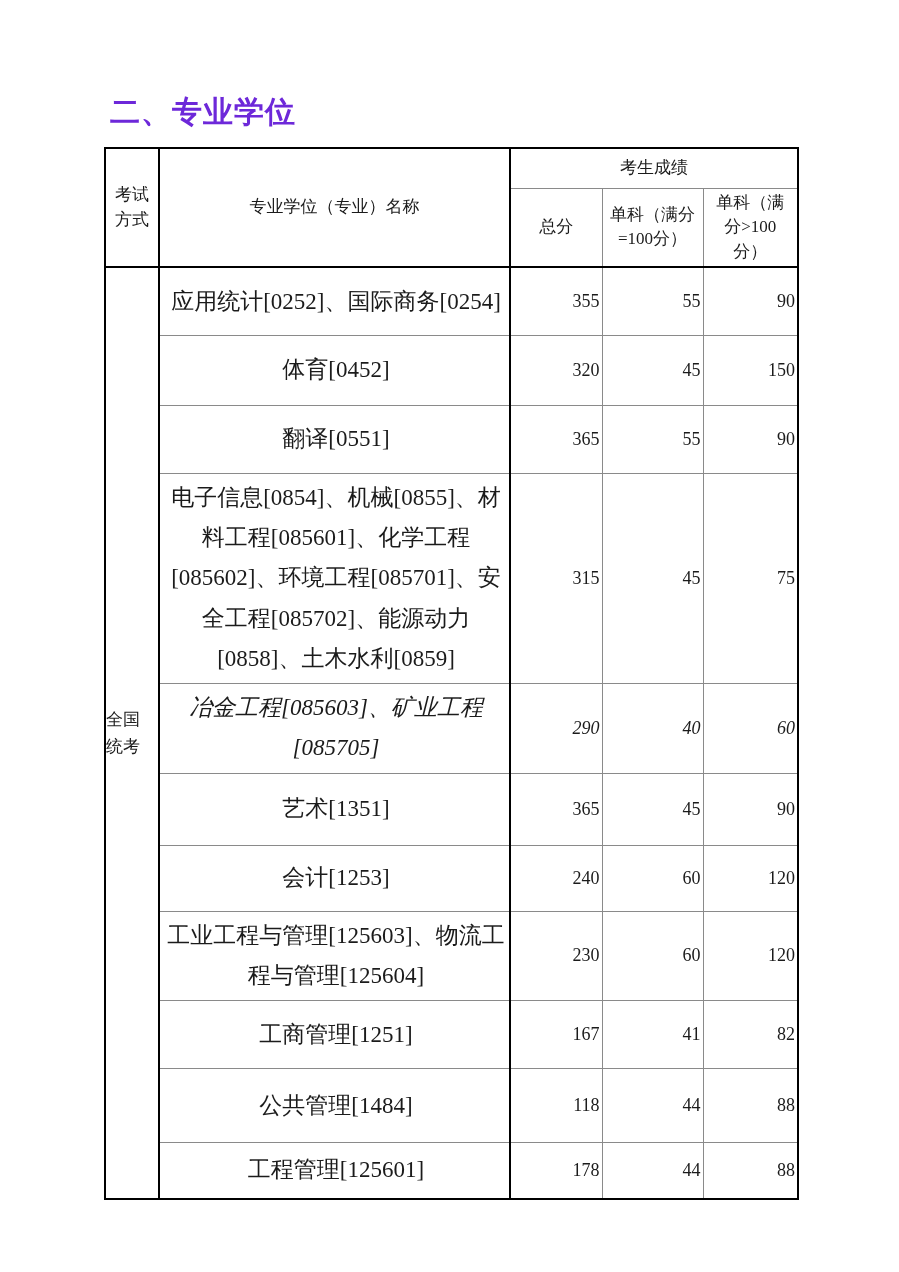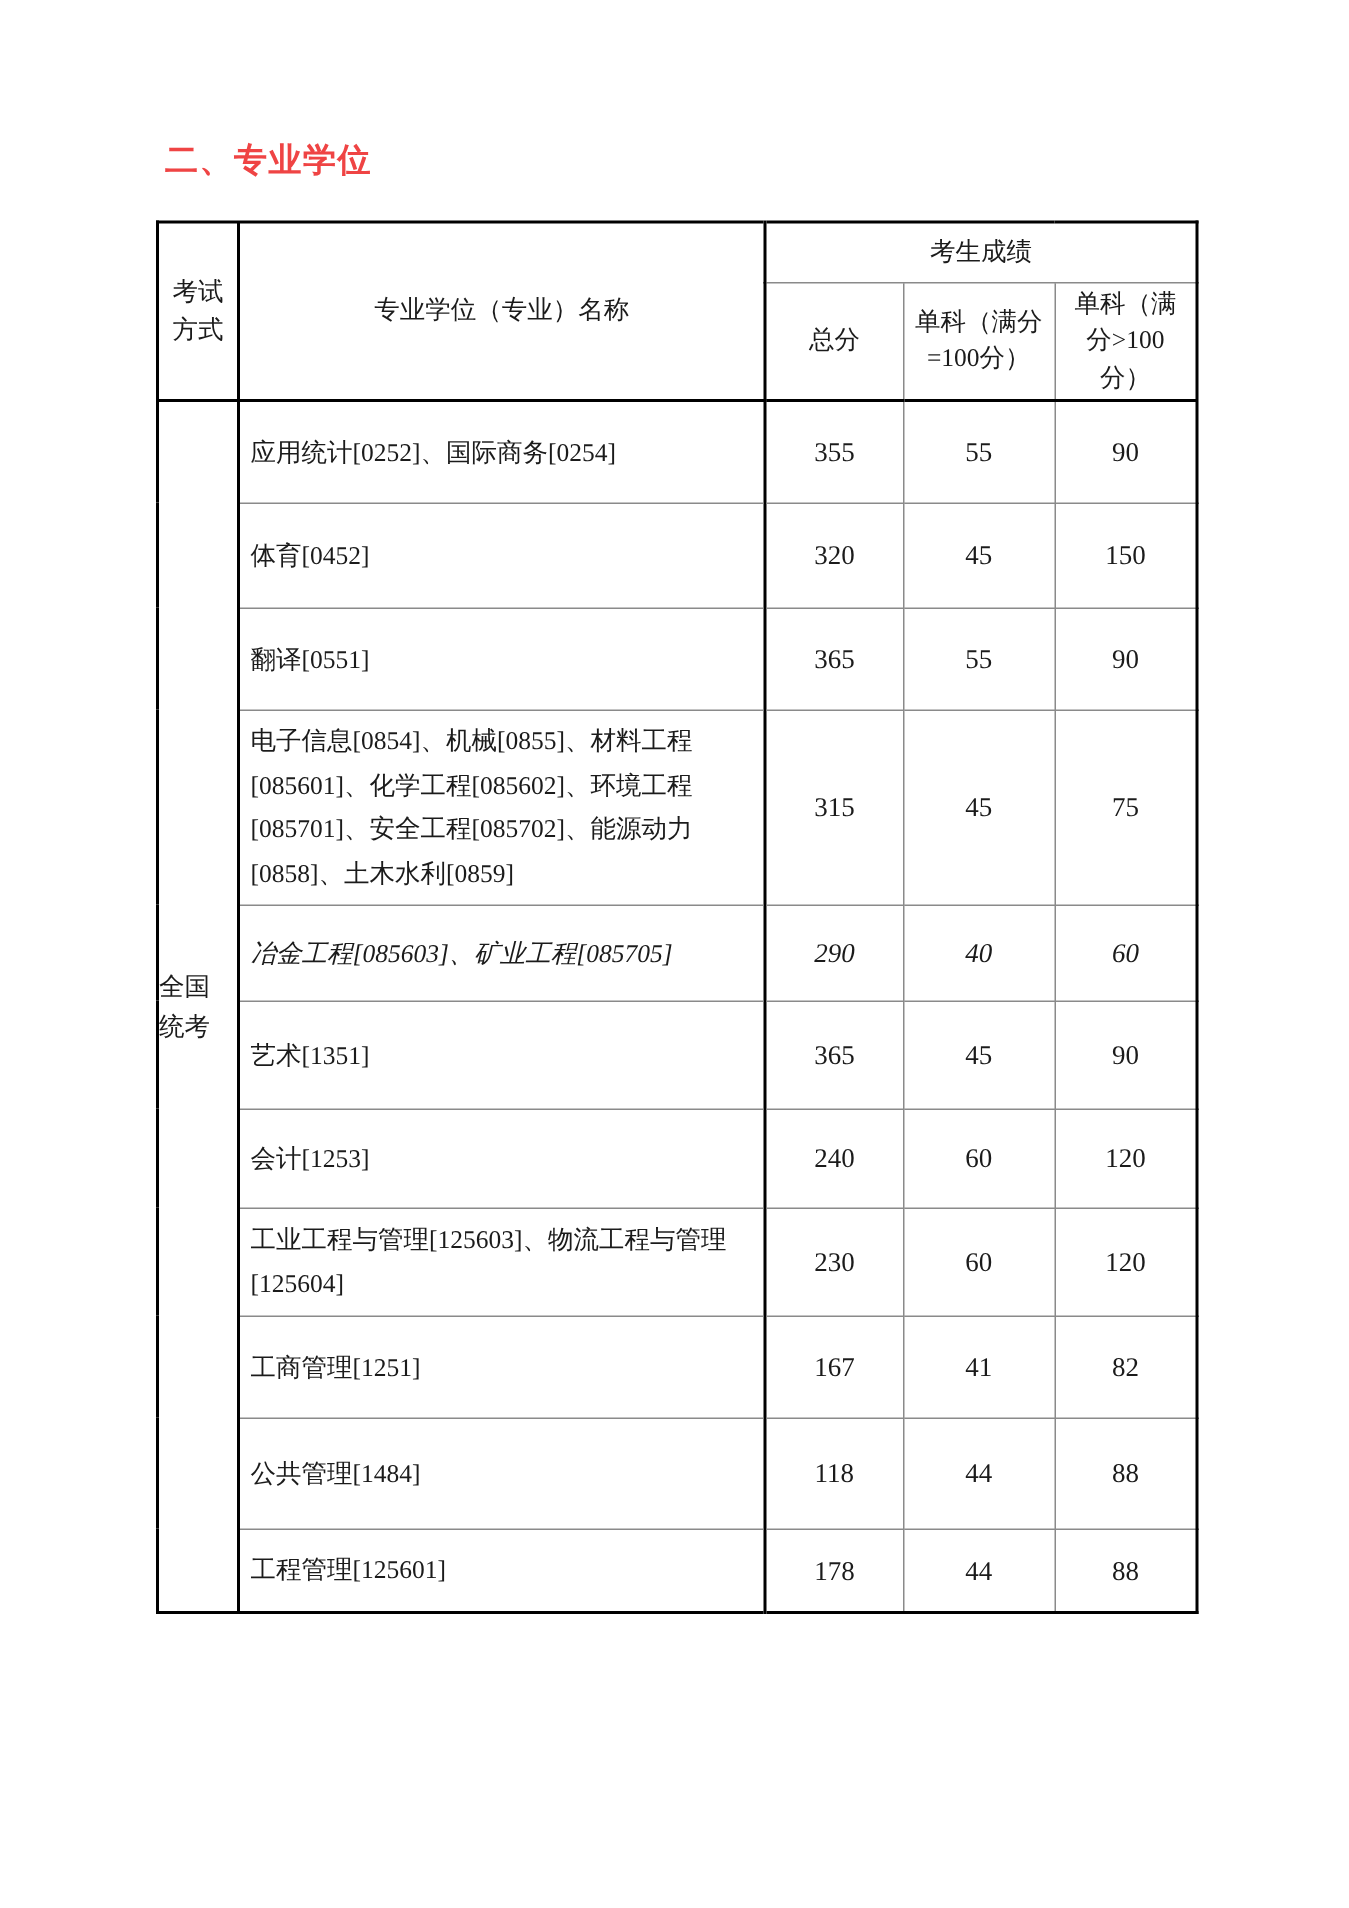--- a/index.html
+++ b/index.html
@@ -10,23 +10,23 @@
     position: relative;
     font-family: "Liberation Serif", "DejaVu Serif", serif;
     color: #1b1b1b;
     overflow: hidden;
   }
   .section-heading {
     position: absolute;
     left: 110px;
     top: 92px;
     font-family: Liberation Mono, monospace;
-    font-size: 22px;
+    font-size: 30px;
     font-weight: 700;
-    color: #ef4444;
+    color: #6d28d9;
     letter-spacing: 1px;
   }
   table.score-table {
     position: absolute;
     left: 104px;
     top: 147px;
     width: 693px;
     border-collapse: collapse;
     table-layout: fixed;
     border: 2px solid #000;
@@ -45,27 +45,27 @@
   .score-table thead th {
     text-align: center;
     font-size: 17px;
     line-height: 1.45;
     padding: 2px 4px;
     margin-top: 25px;
   }
   .pre { white-space: pre-line; }
   
   td.major-cell {
-    text-align: left;
+    text-align: center;
     padding: 4px 4px 4px 7px;
     line-height: 1.75;
-    font-size: 17px;
+    font-size: 23px;
   }
   td.num-cell {
-    text-align: center;
+    text-align: right;
     font-size: 18px;
     padding: 2px;
   }
   td.group-cell {
     text-align: left;
     white-space: pre-line;
     font-size: 17px;
     line-height: 1.6;
   }
   

